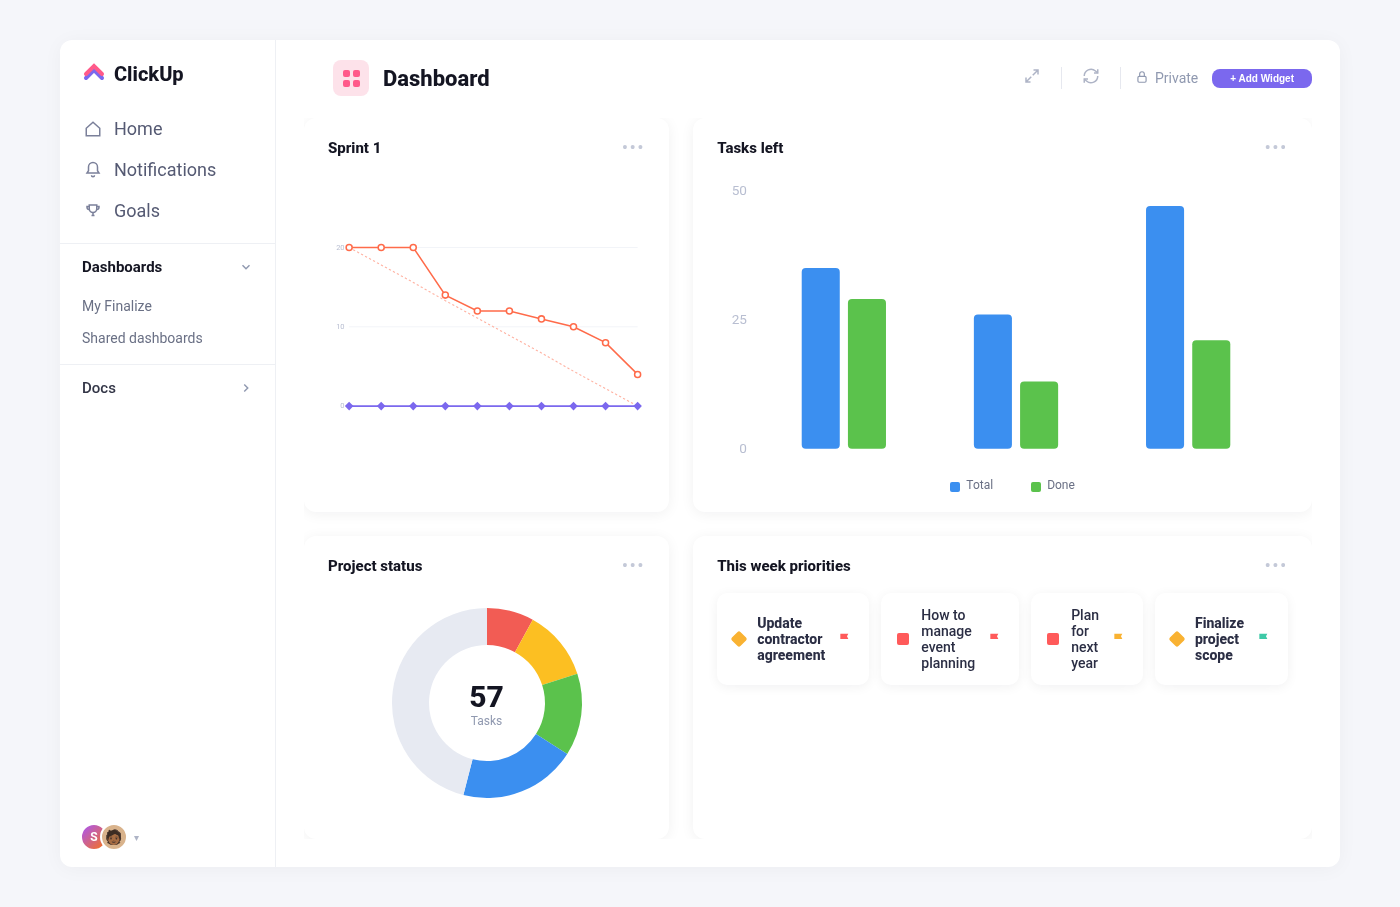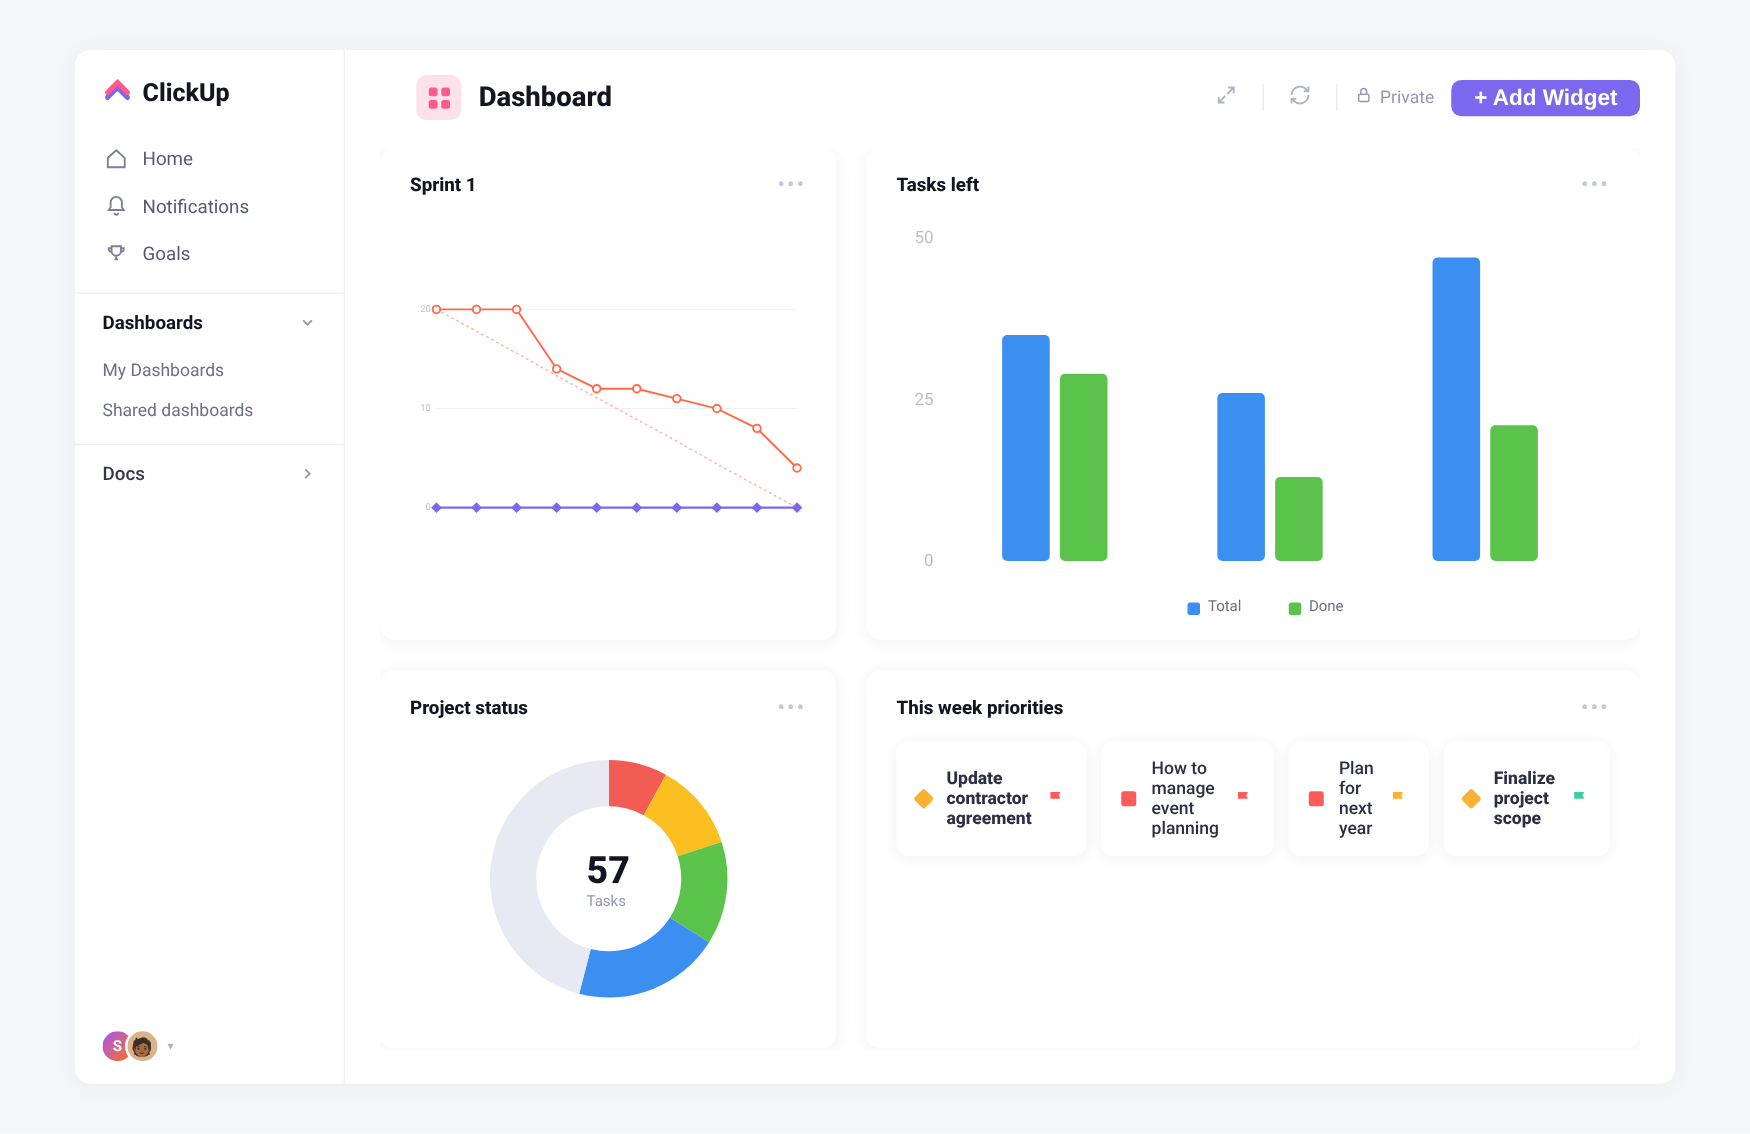--- a/index.html
+++ b/index.html
@@ -25,21 +25,21 @@
   display: flex;
   flex-direction: column;
 }
 .logo-row { display: flex; align-items: center; gap: 8px; padding: 22px 22px 16px; }
 .logo-mark { width: 24px; height: 24px; position: relative; }
 .brand-text { font-size: 20px; font-weight: 800; color: #141522; }
 .nav-group { padding: 6px 10px 12px; }
 .nav-item {
   display: flex; align-items: center; gap: 12px;
   padding: 10px 14px;
-  color: #555a73; font-size: 15px;
+  color: #555a73; font-size: 18px;
   border-radius: 6px; cursor: pointer;
 }
 .nav-item .ic { width: 18px; height: 18px; color: #7b809a; }
 .section-header {
   display: flex; align-items: center; justify-content: space-between;
   padding: 14px 22px;
   border-top: 1px solid #eef0f4;
   color: #333647; font-size: 15px; font-weight: 500; cursor: pointer;
 }
 .section-header.active { font-weight: 700; color: #141522; }
@@ -64,37 +64,37 @@
 }
 .dash-cells { display: grid; grid-template-columns: 7px 7px; grid-template-rows: 7px 7px; gap: 3px; }
 .dash-cells span { background: #ff5a8a; border-radius: 2px; }
 .page-title { font-size: 22px; font-weight: 800; color: #141522; }
 .topbar-right { display: flex; align-items: center; gap: 14px; }
 .tb-ic { color: #aeb4c6; padding: 6px; cursor: pointer; }
 .tb-sep { width: 1px; height: 22px; background: #e6e8ef; }
 .private { display: flex; align-items: center; gap: 6px; color: #9099b0; font-size: 14px; }
 .add-widget {
   background: #7b68ee; color: #fff; border: none; border-radius: 8px;
-  padding: 4px 18px; font-size: 18px; font-weight: 600; cursor: pointer;
+  padding: 4px 18px; font-size: 10px; font-weight: 600; cursor: pointer;
 }
 .grid { display: grid; grid-template-columns: 1fr 1fr; gap: 24px; flex: 1; overflow: hidden; }
 .card {
   background: #fff; border-radius: 12px; box-shadow: 0 2px 14px rgba(20,21,34,0.06);
   padding: 20px 24px; display: flex; flex-direction: column;
 }
 .card-head { display: flex; align-items: center; justify-content: space-between; margin-bottom: 12px; }
 .card-title { font-size: 15px; font-weight: 800; color: #141522; }
 .dots { color: #c4c9d8; cursor: pointer; letter-spacing: 2px; font-weight: 700; }
 
 .chart-area { position: relative; flex: 1; }
 svg.chart { width: 100%; height: 100%; }
 .axis-label { font-size: 10px; fill: #b8bed1; }
 
 .donut-wrap { flex: 1; display: flex; align-items: center; justify-content: center; position: relative; }
-.donut-center { position: absolute; }
+.donut-center { position: absolute; text-align: center; }
 .donut-center .num { font-size: 30px; font-weight: 800; color: #141522; }
 .donut-center .lbl { font-size: 12px; color: #9099b0; }
 
 .legend { display: flex; gap: 18px; justify-content: center; margin-top: 8px; }
 .legend-item { display: flex; align-items: flex-end; gap: 6px; font-size: 12px; color: #6a7085; margin-left: 20px; }
 .legend-sw { width: 10px; height: 10px; border-radius: 2px; }
 
 .priority-list { display: flex; flex-direction: row; gap: 12px; padding-top: 6px; }
 .priority-row {
   display: flex; align-items: center; gap: 12px;
@@ -146,21 +146,21 @@
     </div>
 
 
     <div class="section-header active">
       <span>Dashboards</span>
       <span class="chev"><svg viewBox="0 0 24 24" fill="none" stroke="currentColor" stroke-width="2.5">
             <path d="M6 9l6 6 6-6"></path>
           </svg></span>
     </div>
     <div class="sub-items">
-      <div class="sub-item">My Dashboards</div>
+      <div class="sub-item">My Finalize</div>
       <div class="sub-item">Shared dashboards</div>
     </div>
 
     <div class="section-header">
       <span>Docs</span>
       <span class="chev"><svg viewBox="0 0 24 24" fill="none" stroke="currentColor" stroke-width="2.5">
             <path d="M9 6l6 6-6 6"></path>
           </svg></span>
     </div>
 

